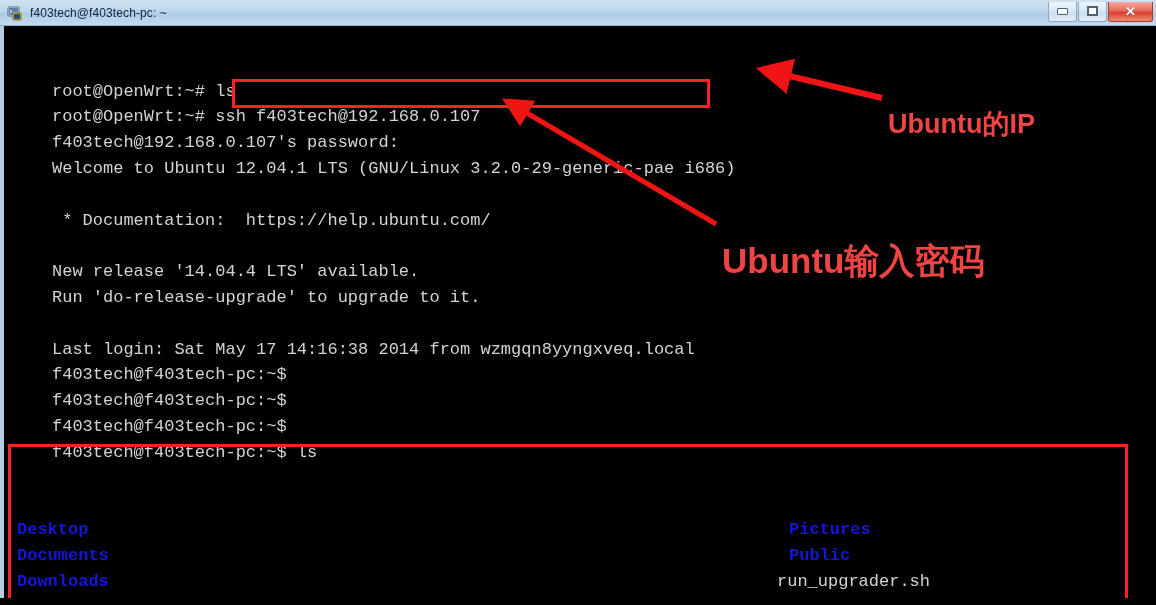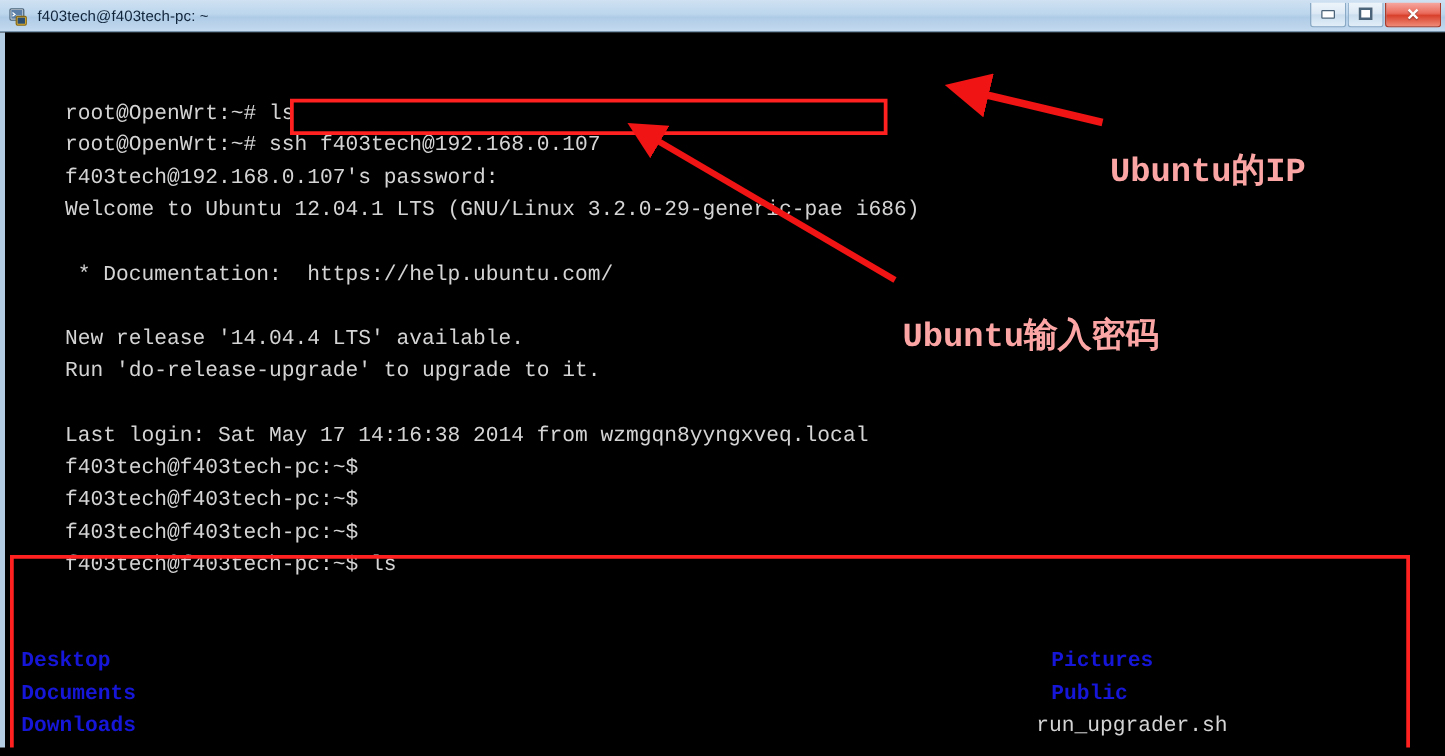--- a/index.html
+++ b/index.html
@@ -54,34 +54,33 @@
     white-space:pre;
     letter-spacing:0px;
   }
   .line{height:25.8px;color:#cfcfcf;padding-left:47px;}
   .c-white{color:#d4d4d4;}
   .c-dir{color:#1616d8;font-weight:bold;padding-left:12px;}
   .c-link{color:#18c2c2;font-weight:bold;}
 
   
   .ls-line{height:25.8px;}
-  .ls-col2{position:absolute;left:824px;}
+  .ls-col2{position:absolute;left:772px;}
 
   
   .redbox{position:absolute;border:3px solid #ff2020;box-sizing:border-box;pointer-events:none;}
   #box-ssh{left:228px;top:53px;width:478px;height:29px;}
   #box-ls{left:4px;top:418px;width:1120px;height:185px;}
   .anno-text{
-    position:absolute;color:#fca5a5;font-weight:bold;
-    font-family:Liberation Mono, monospace;
+    position:absolute;color:#ef4444;font-weight:bold;
+    font-family:Liberation Sans, sans-serif;
     white-space:nowrap;
-    margin-top:12px;
   }
   #anno-ip{left:884px;top:80px;font-size:27px;}
-  #anno-pw{left:718px;top:212px;font-size:27px;}
+  #anno-pw{left:718px;top:212px;font-size:35px;}
   .arrow-layer{position:absolute;left:0;top:0;width:1156px;height:579px;pointer-events:none;}
 </style>
 </head>
 <body>
 
 <div class="window">
 
   <div class="titlebar">
     <div class="titlebar-left">
       <span class="app-icon">

